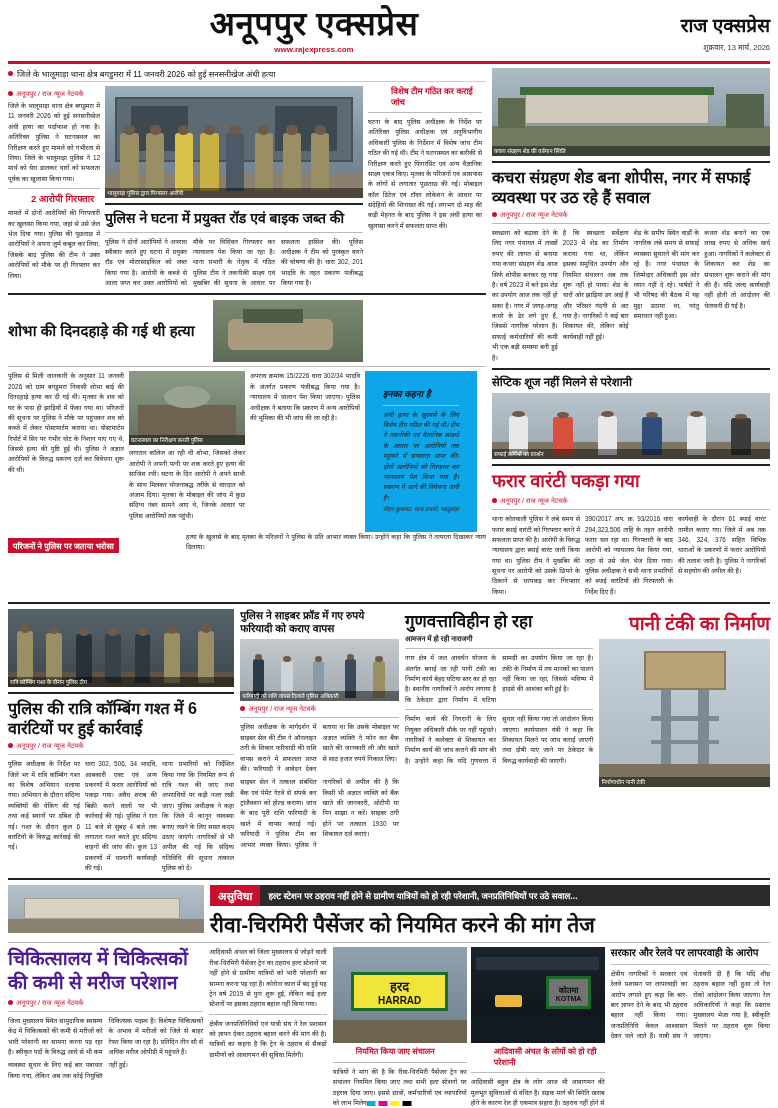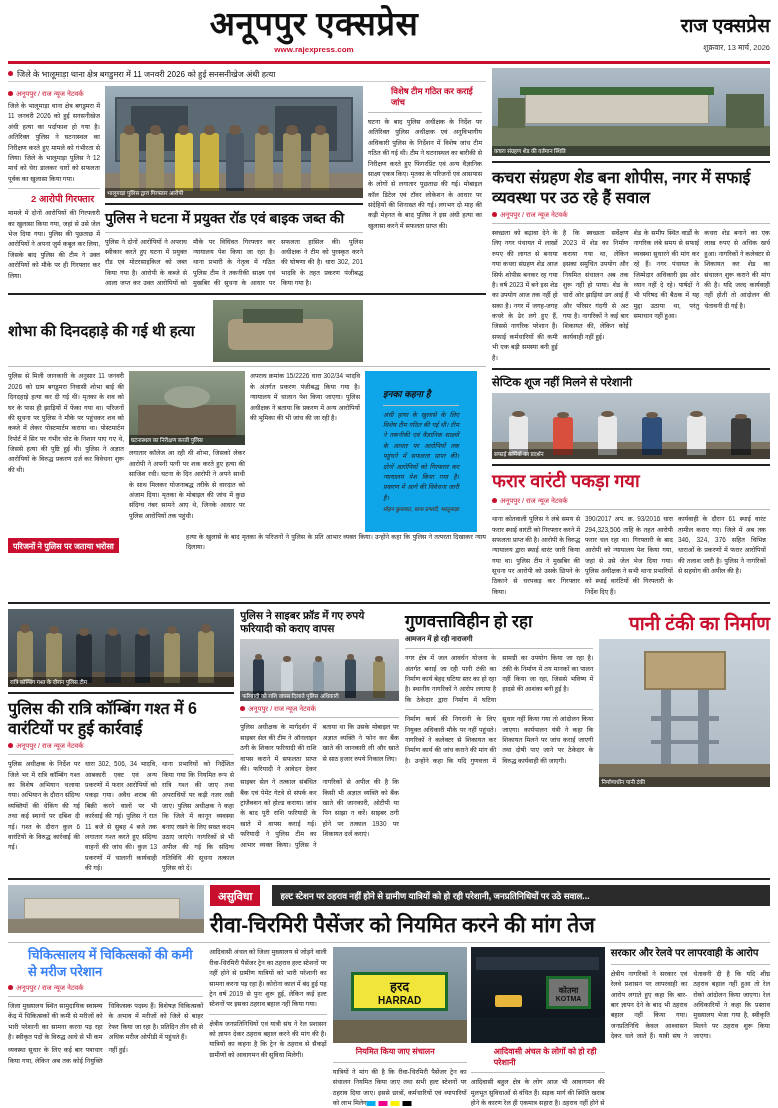--- a/index.html
+++ b/index.html
@@ -88,21 +88,21 @@
 
   
   .midzone { display: flex; gap: 6px; margin-top: 5px; }
   .mz-a { width: 228px; }
   .mz-b { width: 160px; }
   .mz-c { width: 190px; }
   .mz-d { width: 172px; }
 
   
   .bottomzone { margin-top: 5px; }
-  .asuvidha-bar { display: flex; align-items: stretch; gap: 12px; }
+  .asuvidha-bar { display: flex; align-items: stretch; gap: 0; }
   .asuvidha-tag {
     background: #c8102e; color: #fff; font-size: 11px; font-weight: bold;
     padding: 3px 8px; display: flex; align-items: center;
   }
   .asuvidha-txt {
     background: #2b2b2b; color: #fff; font-size: 8.6px; padding: 4px 8px; flex: 1;
     display: flex; align-items: center; font-weight: bold;
   }
   .bz-head { font-size: 21px; font-weight: bold; color: #111; margin-top: 4px; }
   .bz-cols { display: flex; gap: 6px; margin-top: 4px; }
@@ -110,21 +110,21 @@
   .bz-2 { width: 118px; }
   .bz-3 { width: 272px; }
   .bz-4 { width: 160px; }
 
   .sign { position:absolute; background:#f2e53a; border:3px solid #1a6b2a; }
   .cmyk { position: absolute; bottom: 2px; left: 50%; transform: translateX(-50%); display:flex; gap:3px;}
   .cmyk i { width: 9px; height: 5px; display:block; }
   .twocol { column-count: 2; column-gap: 6px; }
   .threecol { column-count: 3; column-gap: 6px; }
   .tiny-cap { font-size: 5.6px; color:#444; line-height:1.4; }
-  .blue-head { font-size: 13px; font-weight: bold; color: #3b82f6; line-height:1.25;margin-left:20px;}
+  .blue-head { font-size: 19px; font-weight: bold; color: #4c1d95; line-height:1.25;}
 </style>
 </head>
 <body>
 
 <div class="page">
 
   <div class="masthead">
     <div class="mh-center">
       <div class="title">अनूपपुर एक्सप्रेस</div>
       <div class="url">www.rajexpress.com</div>

